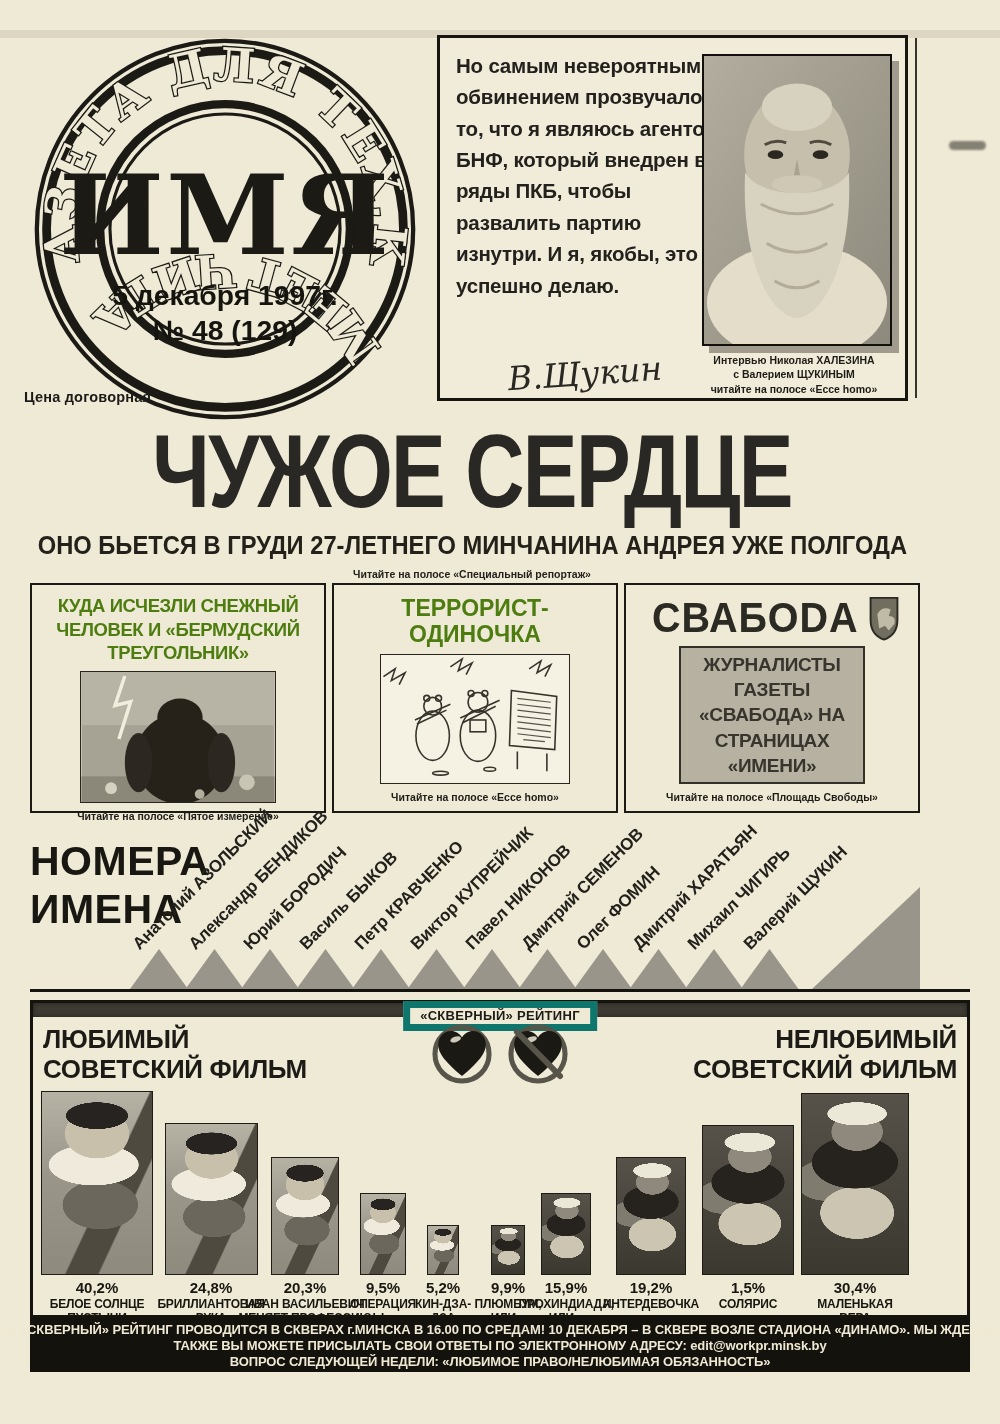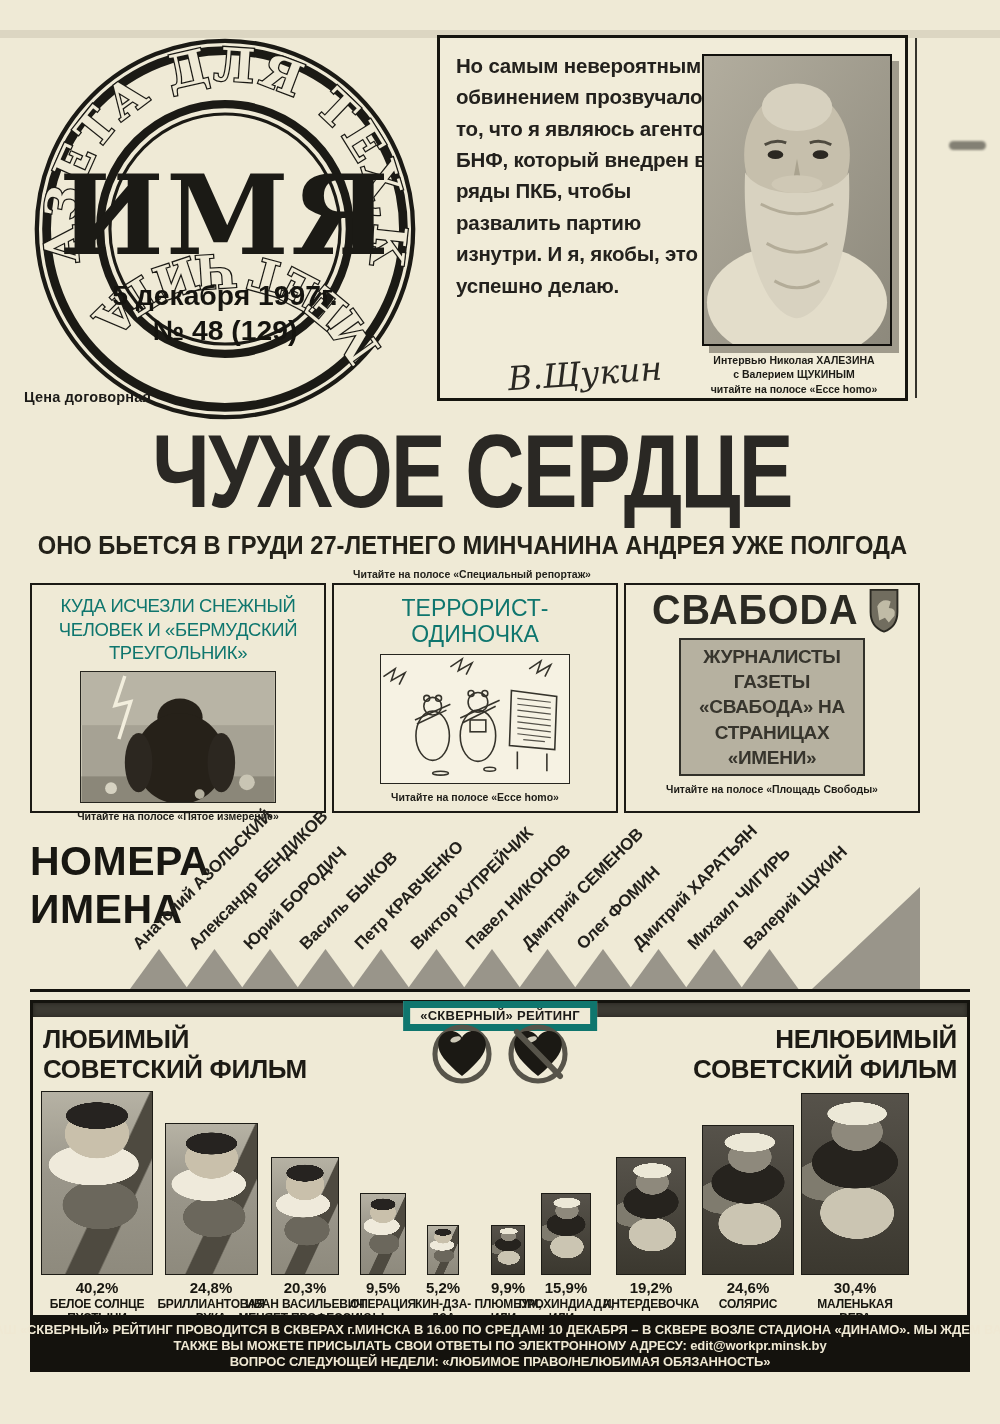--- a/index.html
+++ b/index.html
@@ -32,26 +32,26 @@
   .lead h1 { font-size:100px; font-weight:900; letter-spacing:-2px; color:#2a2824; display:inline-block; transform:scale(.82,1.04); white-space:nowrap; }
   .lead .sub { margin-top:2px; }
   .lead .sub span { display:inline-block; transform:scaleX(.93); font-size:25.5px; font-weight:900; color:#232119; white-space:nowrap; }
   .lead .tag { margin-top:8px; font-size:10.5px; font-weight:bold; color:#23221c; }
 
   
   .tbox { top:583px; height:230px; border:2px solid #1b1a15; background:#efead6; text-align:center; }
   .tbox1 { left:30px; width:296px; }
   .tbox2 { left:332px; width:286px; }
   .tbox3 { left:624px; width:296px; }
-  .tbox .title { font-weight:400; color:#0f766e; }
+  .tbox .title { font-weight:700; color:#4d7c0f; }
   .tbox1 .title { padding-top:9px; font-size:18.5px; line-height:1.28; letter-spacing:-.4px; }
   .tbox2 .title { padding-top:10px; font-size:23px; line-height:1.15; width:170px; margin:0 auto; }
   .tbox .thumb { display:block; margin:6px auto 0; border:1.5px solid #26251f; }
   .tbox .cap { margin-top:7px; font-size:10.5px; font-weight:bold; color:#1d1c17; }
-  .svaboda-head { display:flex; align-items:center; justify-content:center; gap:0; }
+  .svaboda-head { display:flex; align-items:center; justify-content:center; gap:0; padding-top:8px; }
   .svaboda-title { font-size:43px; font-weight:900; letter-spacing:1px; display:inline-block; transform:scaleX(.92); color:#2b2a23; }
   .svaboda-panel { width:186px; height:138px; margin:4px auto 0; background:#b6b1a0; border:2px solid #32312a; display:flex; align-items:center; justify-content:center; }
   .svaboda-panel .ptxt { font-size:19px; font-weight:900; line-height:1.32; color:#37352d; letter-spacing:-.3px; }
 
   
   .names-sec { left:30px; top:828px; width:940px; height:164px; }
   .names-title { left:0; top:10px; font-size:41px; font-weight:900; line-height:1.16; letter-spacing:.5px; color:#181712; }
   .baseline { left:0; bottom:0; width:940px; height:3px; background:#14130e; }
   .tri { position:absolute; bottom:3px; width:58px; height:40px; background:#99958a; clip-path:polygon(50% 0,0 100%,100% 100%); }
   .bigtri { position:absolute; left:782px; bottom:3px; width:108px; height:102px; background:#99958a; clip-path:polygon(0 100%,100% 0,100% 100%); }
@@ -323,21 +323,21 @@
         <span class="pct">15,9%</span>
         <span class="fname">ПРОХИНДИАДА, ИЛИ...</span>
       </div>
       <div class="film-photo photo-unfav" style="left: 583px; top: 154px; width: 70px; height: 118px;"></div>
       <div class="film-label" style="left: 559px; top: 276px; width: 118px;">
         <span class="pct">19,2%</span>
         <span class="fname">ИНТЕРДЕВОЧКА</span>
       </div>
       <div class="film-photo photo-unfav" style="left: 669px; top: 122px; width: 92px; height: 150px;"></div>
       <div class="film-label" style="left: 671px; top: 276px; width: 88px;">
-        <span class="pct">24,6%</span>
+        <span class="pct">1,5%</span>
         <span class="fname">СОЛЯРИС</span>
       </div>
       <div class="film-photo photo-unfav" style="left: 768px; top: 90px; width: 108px; height: 182px;"></div>
       <div class="film-label" style="left: 769px; top: 276px; width: 106px;">
         <span class="pct">30,4%</span>
         <span class="fname">МАЛЕНЬКАЯ ВЕРА</span>
       </div>
     </div>
 </div>
 

